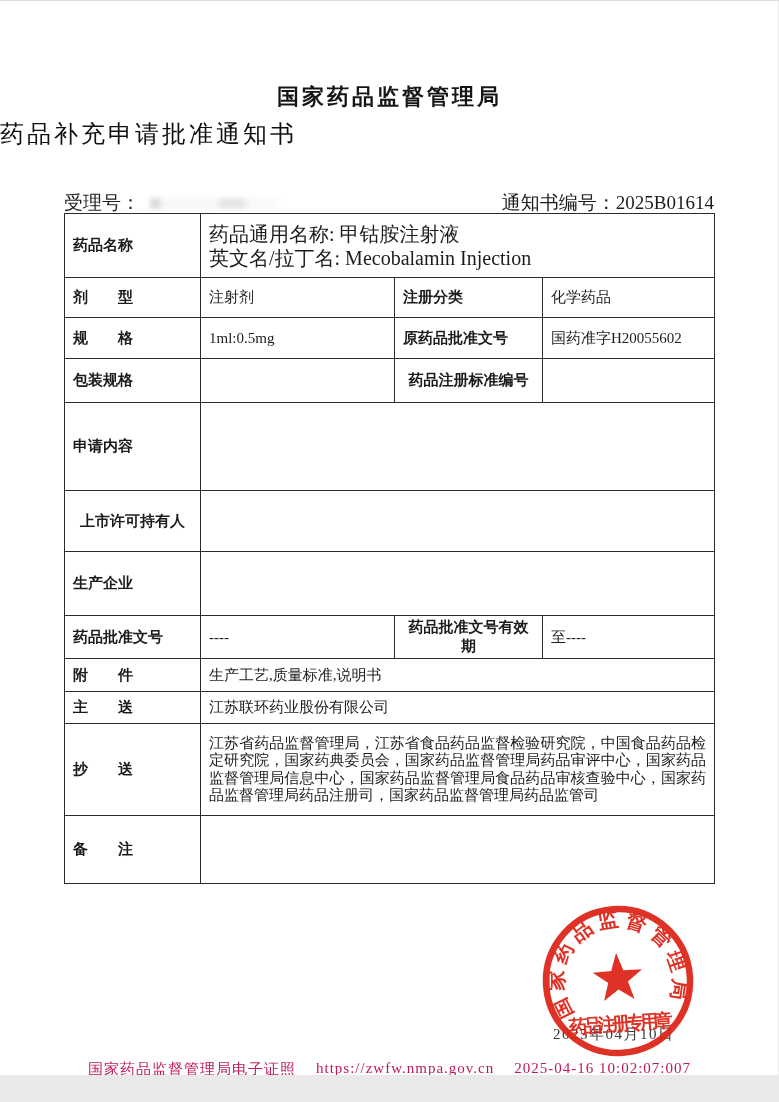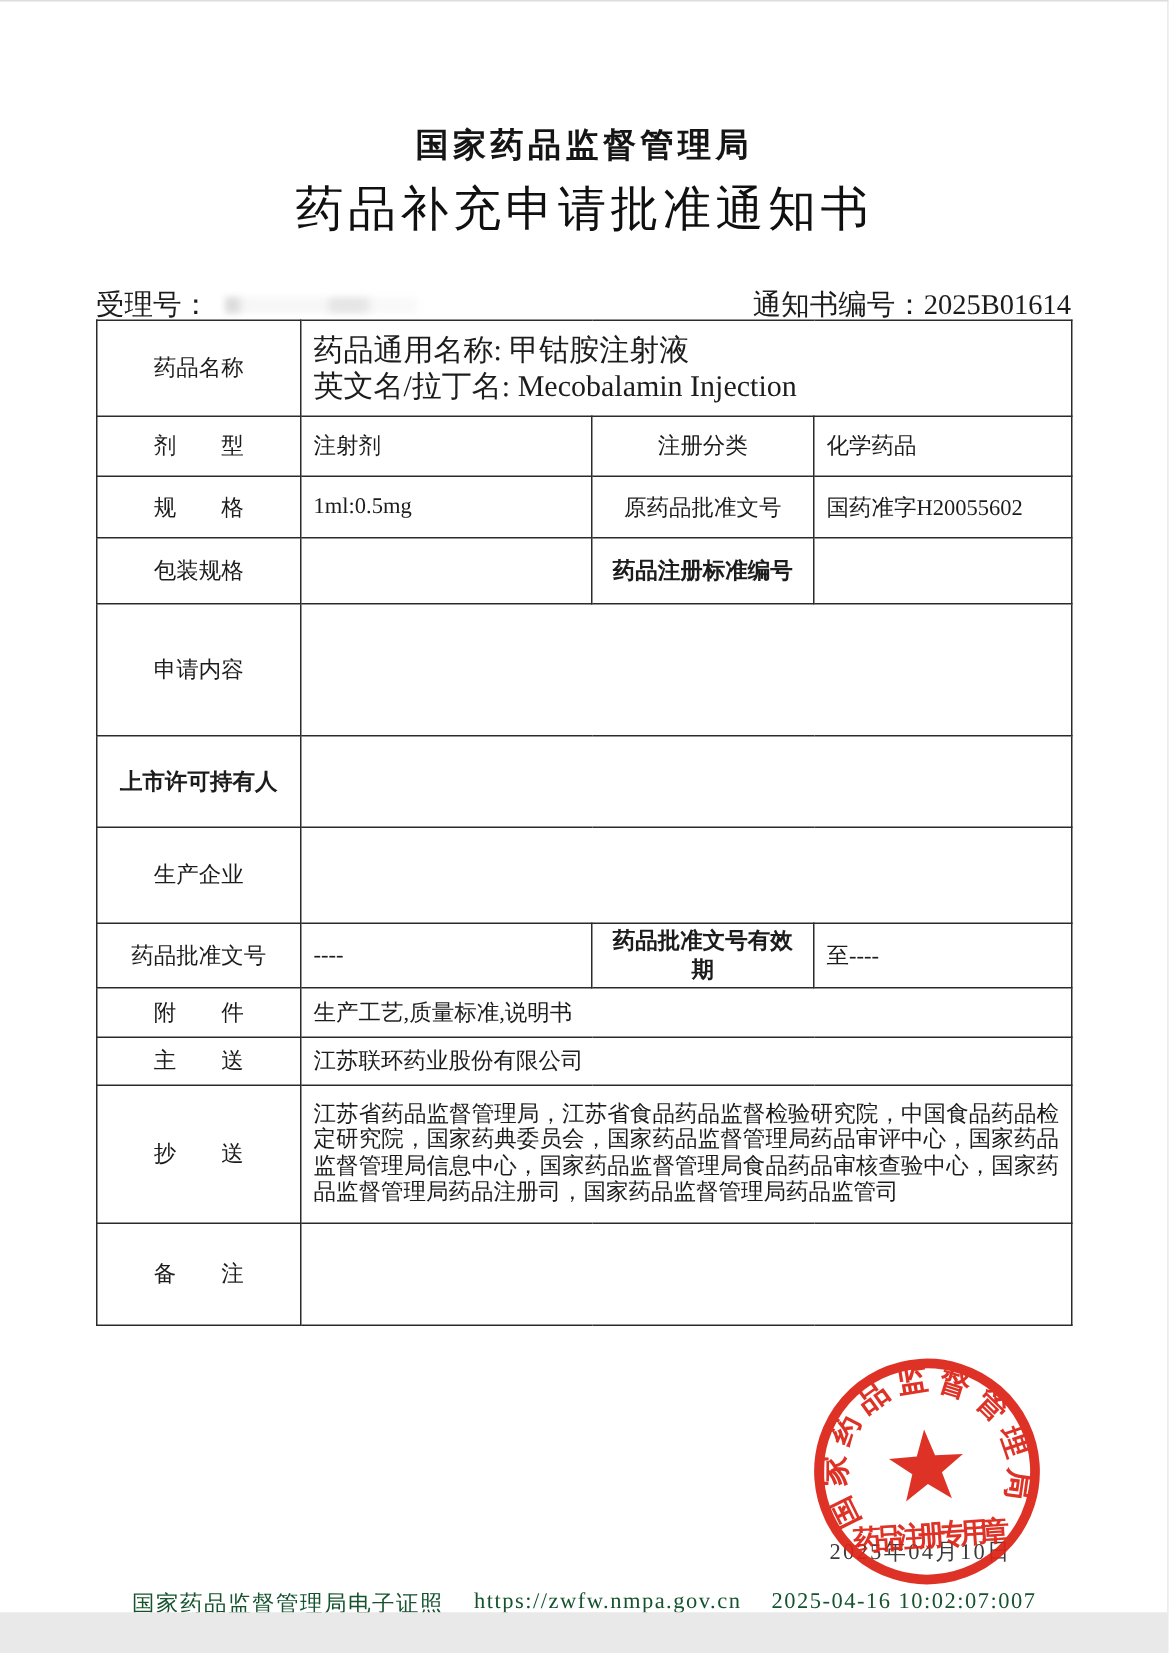--- a/index.html
+++ b/index.html
@@ -16,22 +16,21 @@
   }
   .agency-title {
     position: absolute; top: 82px; left: 0; right: 0;
     text-align: center;
     font-family: "Liberation Sans", "DejaVu Sans", sans-serif;
     font-weight: bold; font-size: 22px; letter-spacing: 3px;
     color: #151515;
   }
   .doc-title {
     position: absolute; top: 118px; left: 0; right: 0;
-    text-align: center;
-    font-size: 32px; letter-spacing: 3px;
+    font-size: 24px; letter-spacing: 3px;
     color: #101010;
   }
   .meta-row {
     position: absolute; top: 190px; left: 64px; width: 650px;
     display: flex; justify-content: space-between; align-items: flex-end;
     font-size: 19px;
   }
   .meta-left { display: flex; align-items: center; }
   .redacted-blur {
     display: inline-block; width: 128px; height: 11px; margin-left: 10px;
@@ -47,21 +46,21 @@
     width: 650px; table-layout: fixed;
     border-collapse: collapse;
   }
   table.notice td {
     border: 1.4px solid #2b2b2b;
     padding: 2px 8px;
     font-size: 15px;
     vertical-align: middle;
     overflow: hidden;
   }
-  td.lbl { font-weight: normal; text-align: center; padding: 2px 4px; }
+  td.lbl { font-weight: bold; padding: 2px 4px; }
   td.lbl-tight { font-weight: bold; text-align: center; padding: 2px 1px; font-size: 14px; letter-spacing: 0; }
   td.val { text-align: left; }
   .two-line div { line-height: 24px; font-size: 20px; }
   td.cc-val {
     font-size: 13.5px; line-height: 17.5px;
     text-align: justify; padding: 4px 10px; vertical-align: middle;
   }
 
   .stamp-date {
     position: absolute; left: 553px; top: 1025px;
@@ -72,21 +71,21 @@
     position: absolute; left: 518px; top: 881px;
     width: 200px; height: 200px;
     transform: rotate(-4deg);
     opacity: 0.93;
     z-index: 2;
     pointer-events: none;
   }
   .footer {
     position: absolute; top: 1060px; left: 0; right: 0;
     display: flex; justify-content: center; gap: 20px;
-    color: #14532d; font-size: 15px; letter-spacing: 1px;
+    color: #be185d; font-size: 15px; letter-spacing: 1px;
     white-space: pre;
   }
 </style>
 </head>
 <body>
 
 <div class="page">
 
   <div class="agency-title">国家药品监督管理局</div>
   <div class="doc-title">药品补充申请批准通知书</div>

